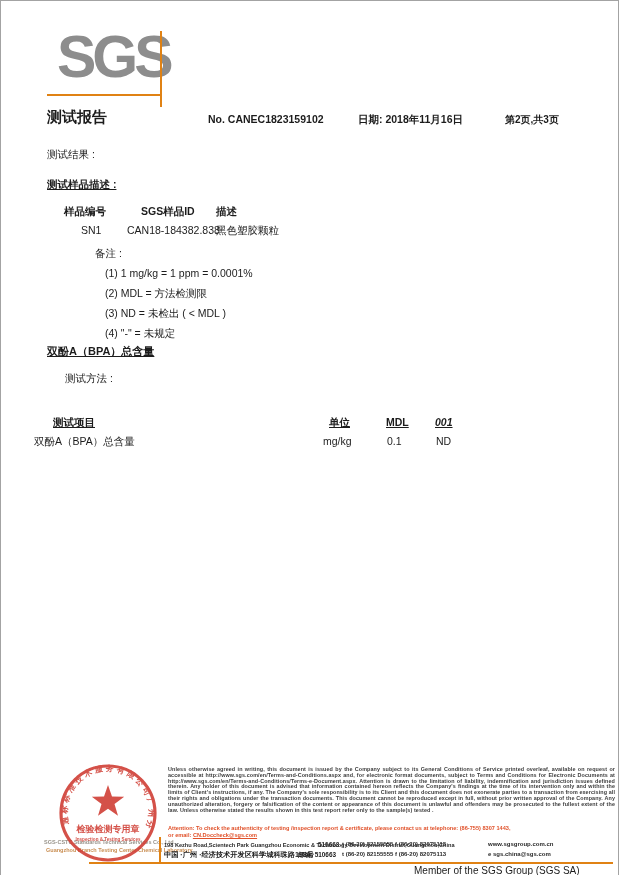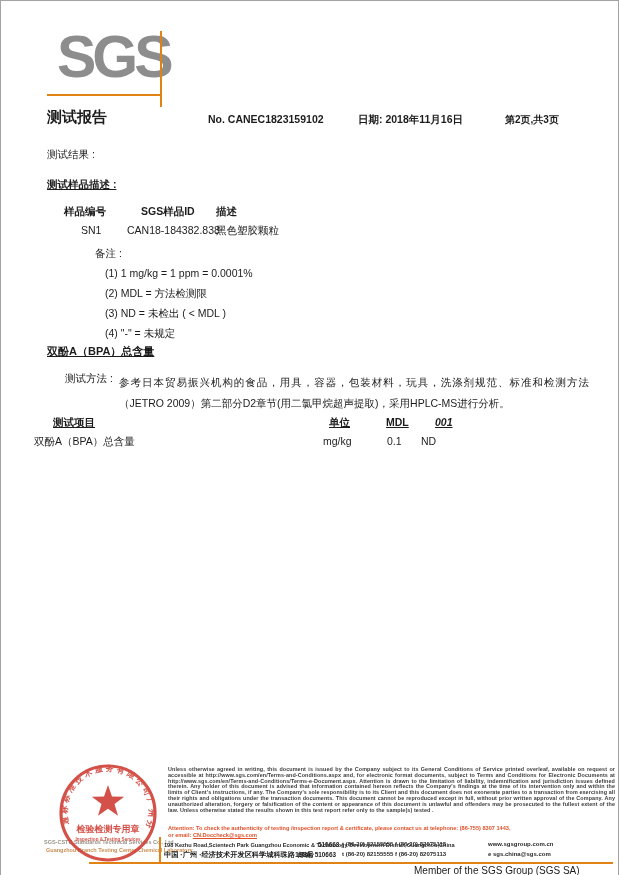--- a/index.html
+++ b/index.html
@@ -55,21 +55,21 @@
   .method-text  { left: 118px; top: 371px; width: 470px; line-height: 21px; text-align: justify; }
 
   
   .rt-h1 { left: 52px;  top: 415px; text-decoration: underline; font-weight: bold; }
   .rt-h2 { left: 328px; top: 415px; text-decoration: underline; font-weight: bold; }
   .rt-h3 { left: 385px; top: 415px; text-decoration: underline; font-weight: bold; }
   .rt-h4 { left: 434px; top: 415px; text-decoration: underline; font-weight: bold; font-style: italic; }
   .rt-r1 { left: 33px;  top: 434px; }
   .rt-r2 { left: 322px; top: 434px; }
   .rt-r3 { left: 386px; top: 434px; }
-  .rt-r4 { left: 420px; top: 434px; }
+  .rt-r4 { left: 435px; top: 434px; }
 
   
   .legal {
     left: 167px; top: 766px; width: 447px;
     font-size: 5.4px; line-height: 5.8px; letter-spacing: 0.1px;
     text-align: justify; color: #3c3c3c; font-weight: bold;
   }
   .attn1 { left: 167px; top: 824px; font-size: 5.6px; font-weight: bold; color: #e0512a; }
   .attn2 { left: 167px; top: 831px; font-size: 5.6px; font-weight: bold; color: #e0512a; }
   .attn2 .mail { text-decoration: underline; }
@@ -120,21 +120,20 @@
   <div class="abs body-txt notes-heading">备注 :</div>
   <div class="abs notes-list">
     <div>(1) 1 mg/kg = 1 ppm = 0.0001%</div>
     <div>(2) MDL = 方法检测限</div>
     <div>(3) ND = 未检出 ( &lt; MDL )</div>
     <div>(4) "-" = 未规定</div>
   </div>
 
   <div class="abs body-txt bpa-heading">双酚A（BPA）总含量</div>
   <div class="abs body-txt method-label">测试方法 :</div>
-  <div class="abs body-txt method-text">参考日本贸易振兴机构的食品，用具，容器，包装材料，玩具，洗涤剂规范、标准和检测方法（JETRO 2009）第二部分D2章节(用二氯甲烷超声提取)，采用HPLC-MS进行分析。</div>
 
   <div class="abs body-txt rt-h1">测试项目</div>
   <div class="abs body-txt rt-h2">单位</div>
   <div class="abs body-txt rt-h3">MDL</div>
   <div class="abs body-txt rt-h4">001</div>
   <div class="abs body-txt rt-r1">双酚A（BPA）总含量</div>
   <div class="abs body-txt rt-r2">mg/kg</div>
   <div class="abs body-txt rt-r3">0.1</div>
   <div class="abs body-txt rt-r4">ND</div>
 

